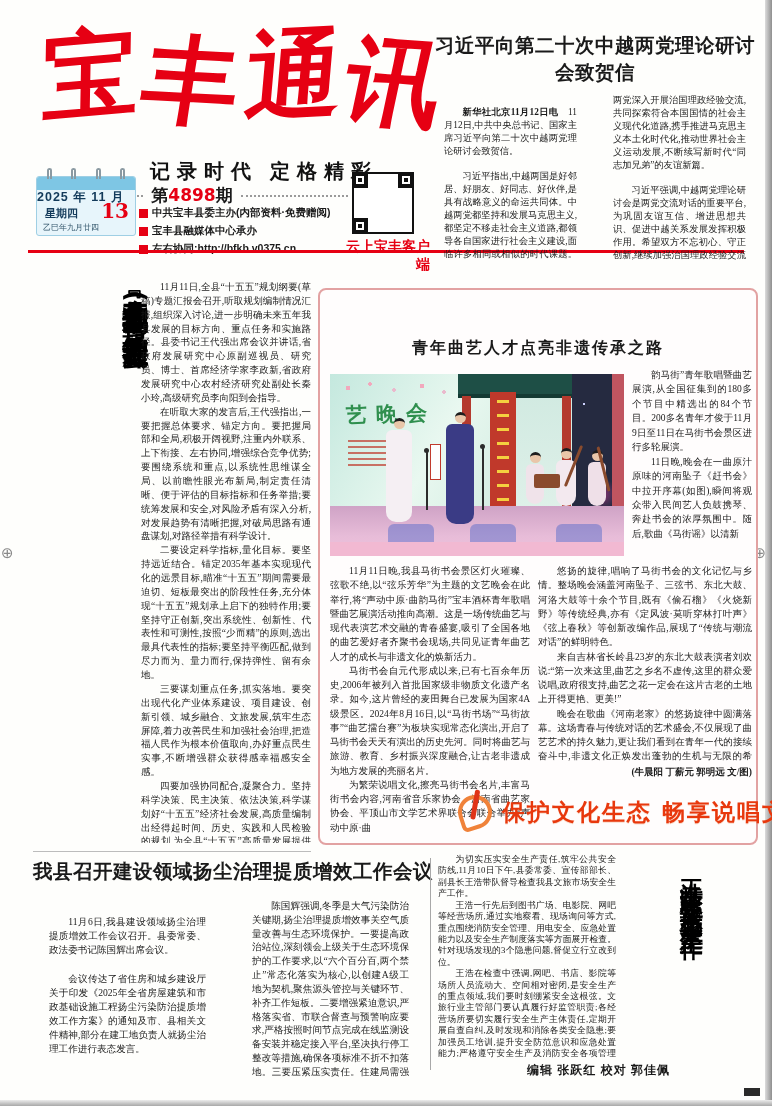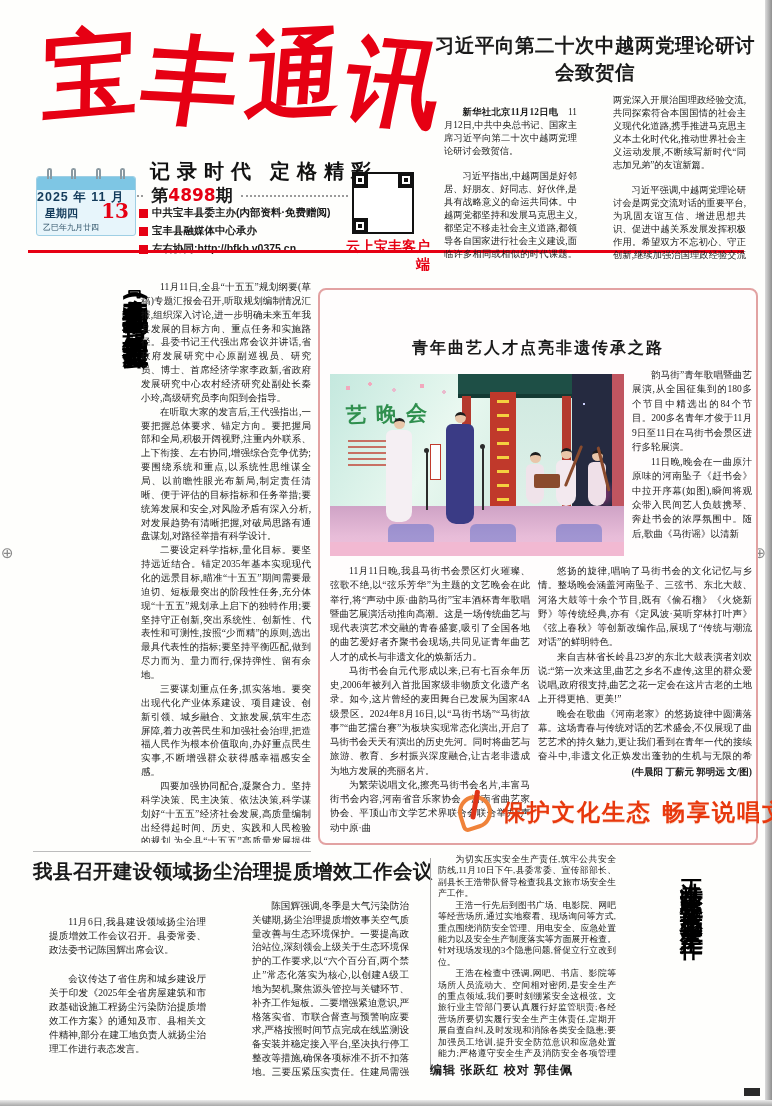--- a/index.html
+++ b/index.html
@@ -157,21 +157,21 @@
       font-size:9.6px;line-height:1.44;text-align:justify;}
   .bl-body p{margin:16px;text-indent:2em;}
   .vdivider{position:absolute;left:430px;top:858px;width:1px;height:212px;background:#a8a8a8;}
   .br-article{position:absolute;left:438px;top:854px;width:178px;height:204px;overflow:hidden;
       font-size:8.8px;line-height:1.3;text-align:justify;}
   .br-article p{margin:0;text-indent:2em;}
   .br-vtitle{position:absolute;left:622px;top:860px;width:92px;height:210px;writing-mode:vertical-rl;
       font-size:23px;font-weight:900;line-height:2.0;letter-spacing:4px;color:#000;
       font-family:"Liberation Serif","DejaVu Serif",serif;overflow:hidden;}
   .footer-editors{position:absolute;left:430px;top:1062px;width:240px;font-size:12px;
-      font-weight:bold;font-family:"Liberation Sans",sans-serif;letter-spacing:1px;}
+      font-weight:bold;font-family:"Liberation Sans",sans-serif;letter-spacing:1px;text-align:right;}
 </style>
 </head>
 <body>
 
 <div class="page">
   <div class="scan-right"></div>
   <div class="scan-bottom"></div>
   <span class="regmark" style="left:1px;top:544px;">⊕</span>
   <span class="regmark" style="right:6px;top:544px;">⊕</span>
   <div class="corner-chip" style="left:744px;top:1088px;width:16px;height:8px;"></div>

